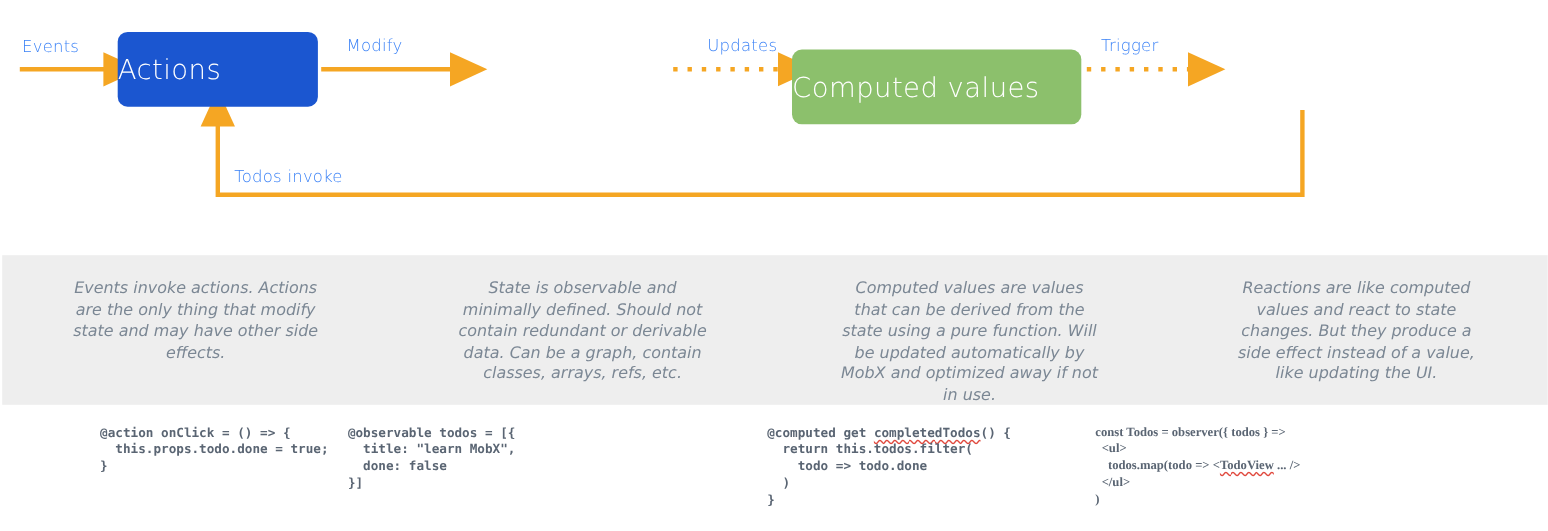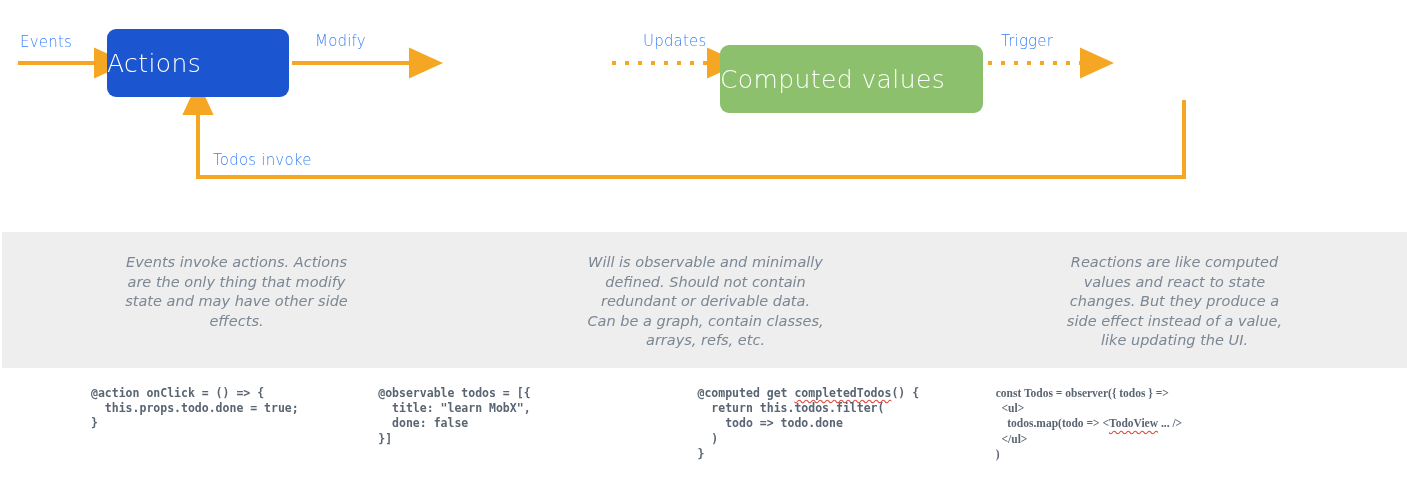--- a/index.html
+++ b/index.html
@@ -105,21 +105,21 @@
   .code-block {
     font-family: "DejaVu Sans Mono", monospace;
     font-size: 11.5px;
     line-height: 15.2px;
     font-weight: bold;
     color: #5a6573;
     white-space: pre;
     margin: 0;
   }
   #code-cell-1 .code-block { margin-left: 91px; }
-  #code-cell-2 .code-block { margin-left: 62px; }
+  #code-cell-2 .code-block { }
   #code-cell-3 .code-block { margin-left: 65px; }
   #code-cell-4 .code-block { margin-left: 47px; font-family: Liberation Serif, serif; }
 
   .misspelled {
     text-decoration: underline wavy #e04a3f;
     text-decoration-skip-ink: none;
     text-underline-offset: 2px;
   }
 </style>
 </head>
@@ -163,21 +163,24 @@
   <div class="edge-label" id="label-updates">Updates</div>
   <div class="edge-label" id="label-trigger">Trigger</div>
   <div class="edge-label" id="label-events-invoke">Todos invoke</div>
 </div>
 
 <div id="description-band">
   <div class="desc-cell">
     <div class="desc-text">Events invoke actions. Actions are the only thing that modify state and may have other side effects.</div>
   </div>
   <div class="desc-cell">
-    <div class="desc-text">Will is observable and minimally defined. Should not contain redundant or derivable data. Can be a graph, contain classes, arrays, refs, etc.</div>
+    <div class="desc-text">State is observable and minimally defined. Should not contain redundant or derivable data. Can be a graph, contain classes, arrays, refs, etc.</div>
+  </div>
+  <div class="desc-cell">
+    <div class="desc-text">Computed values are values that can be derived from the state using a pure function. Will be updated automatically by MobX and optimized away if not in use.</div>
   </div>
   <div class="desc-cell">
     <div class="desc-text">Reactions are like computed values and react to state changes. But they produce a side effect instead of a value, like updating the UI.</div>
   </div>
 </div>
 
 <div id="code-band">
 
   <div class="code-cell" id="code-cell-1">
     <pre class="code-block">@action onClick = () =&gt; {

